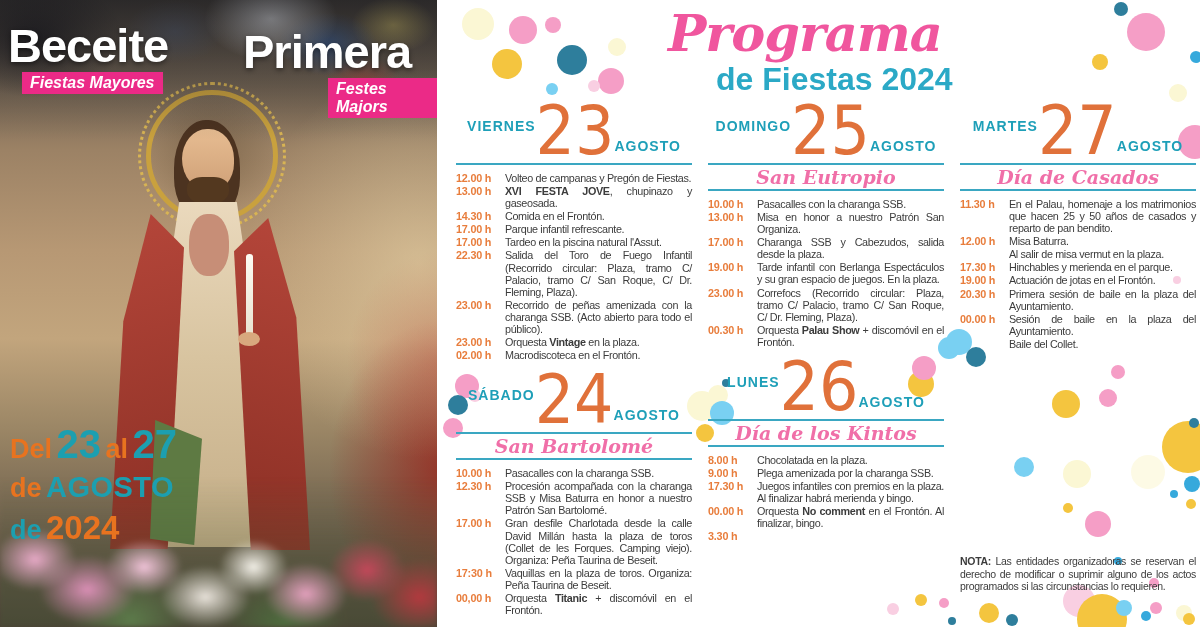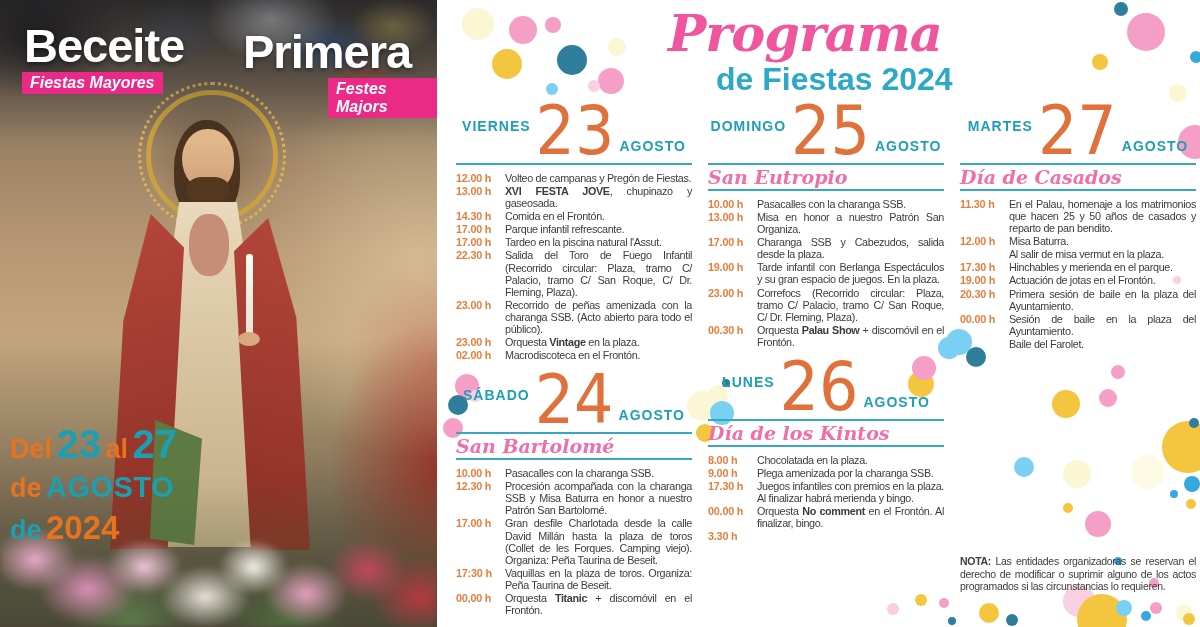--- a/index.html
+++ b/index.html
@@ -57,21 +57,21 @@
       radial-gradient(50px 40px at 58% 60%, #f3f0e8, transparent 70%),
       radial-gradient(60px 45px at 70% 78%, #e3a0bd, transparent 70%),
       radial-gradient(55px 45px at 84% 62%, #c2485a, transparent 70%),
       radial-gradient(70px 55px at 96% 80%, #b23a3f, transparent 70%),
       radial-gradient(80px 60px at 30% 95%, #5c7a4a, transparent 75%),
       radial-gradient(80px 60px at 65% 98%, #4e6c3e, transparent 75%),
       linear-gradient(180deg, transparent, rgba(70,90,55,.35) 70%);}
   .cover-titles{position:absolute;inset:0;z-index:3;}
   .big-title{position:absolute;color:#fff;font-weight:bold;font-size:47px;letter-spacing:-1px;
     text-shadow:0 2px 5px rgba(0,0,0,.45);line-height:1;}
-  .t-es{left:8px;top:22px;margin-left:16px;}
+  .t-es{left:8px;top:22px;}
   .t-ca{left:243px;top:28px;}
   .badge{position:absolute;background:#EB2A87;color:#fff;font-style:italic;font-weight:bold;
     font-size:16px;padding:2px 8px;letter-spacing:0;}
   .b-es{left:22px;top:72px;}
   .b-ca{left:328px;top:78px;}
   .dateblock{position:absolute;left:10px;top:424px;font-weight:bold;line-height:1;}
   .dateblock .row{margin-bottom:9px;white-space:nowrap;}
   .dw-o{font-size:27px;color:#E8731F;}
   .dw-t{font-size:27px;color:#1C9FB0;}
   .dn-t{font-size:40px;color:#1C9FB0;}
@@ -83,27 +83,27 @@
   .gold{background:#F4C53F}.pink{background:#F59EC6}.ppink{background:#F9CFE2}
   .cream{background:#FBF7D4}.tealc{background:#2E7E9C}.lblue{background:#79D0F2}.blue{background:#36A9DC}
   .titleblock{position:absolute;left:668px;top:8px;width:330px;text-align:left;z-index:2;}
   .script-title{font-family:"DejaVu Serif",serif;font-style:italic;font-weight:bold;
     font-size:51px;color:#F0569E;line-height:1;letter-spacing:-1px;}
   .sub-title{font-size:32px;font-weight:bold;color:#2BA9C6;line-height:1;margin-top:4px;padding-left:48px;letter-spacing:0;}
   .program{position:absolute;left:456px;top:106px;width:740px;z-index:1;
     display:grid;grid-template-columns:1fr 1fr 1fr;column-gap:16px;}
   .day{}
   .col .day + .day{margin-top:14px;}
-  .hrow{display:flex;justify-content:center;align-items:flex-start;gap:5px;}
+  .hrow{display:flex;justify-content:center;align-items:flex-start;}
   .dname{color:#1E9FB8;font-weight:bold;font-size:14px;letter-spacing:1px;margin-top:12px;}
   .dnum{color:#E0713A;font-size:62px;line-height:56px;transform:scaleY(1.1);transform-origin:bottom;
     font-family:"DejaVu Sans",sans-serif;font-weight:normal;}
   .dmonth{color:#1E9FB8;font-weight:bold;font-size:14px;letter-spacing:1px;align-self:flex-end;margin-bottom:8px;}
   .tl{border-top:2px solid #3AA7C2;margin:1px 0;}
-  .sub{font-family:"DejaVu Serif",serif;font-style:italic;font-weight:bold;text-align:left;
+  .sub{font-family:"DejaVu Serif",serif;font-style:italic;font-weight:bold;text-align:center;
     color:#F06FA8;font-size:19px;line-height:22px;margin:0;}
   .events{margin-top:7px;}
   .ev{display:flex;gap:5px;margin-bottom:1px;}
   .ev-time{flex:0 0 44px;color:#E87D3C;font-weight:bold;font-size:10.8px;line-height:1.12;letter-spacing:-0.2px;}
   .ev-text{flex:1;color:#3C3C3C;font-size:10.8px;line-height:1.12;text-align:justify;letter-spacing:-0.35px;}
   .ev-text b{font-weight:bold;}
   .nota{margin-top:205px;font-size:10.5px;line-height:1.2;color:#3C3C3C;text-align:justify;letter-spacing:-0.3px;}
   .nota b{font-weight:bold;}
 </style>
 </head>
@@ -403,20 +403,20 @@
         <div class="ev">
             <span class="ev-time">20.30 h</span>
             <span class="ev-text">Primera sesión de baile en la plaza del Ayuntamiento.</span>
           </div>
         <div class="ev">
             <span class="ev-time">00.00 h</span>
             <span class="ev-text">Sesión de baile en la plaza del Ayuntamiento.</span>
           </div>
         <div class="ev">
             <span class="ev-time"></span>
-            <span class="ev-text">Baile del Farolet.</span>
+            <span class="ev-text">Baile del Collet.</span>
           </div>
       </div>
     </div>
     <div class="nota"><b>NOTA:</b> Las entidades organizadoras se reservan el derecho de modificar o suprimir alguno de los actos programados si las circunstancias lo requieren.</div>
   </div>
 
 </div>
 
 </body></html>

